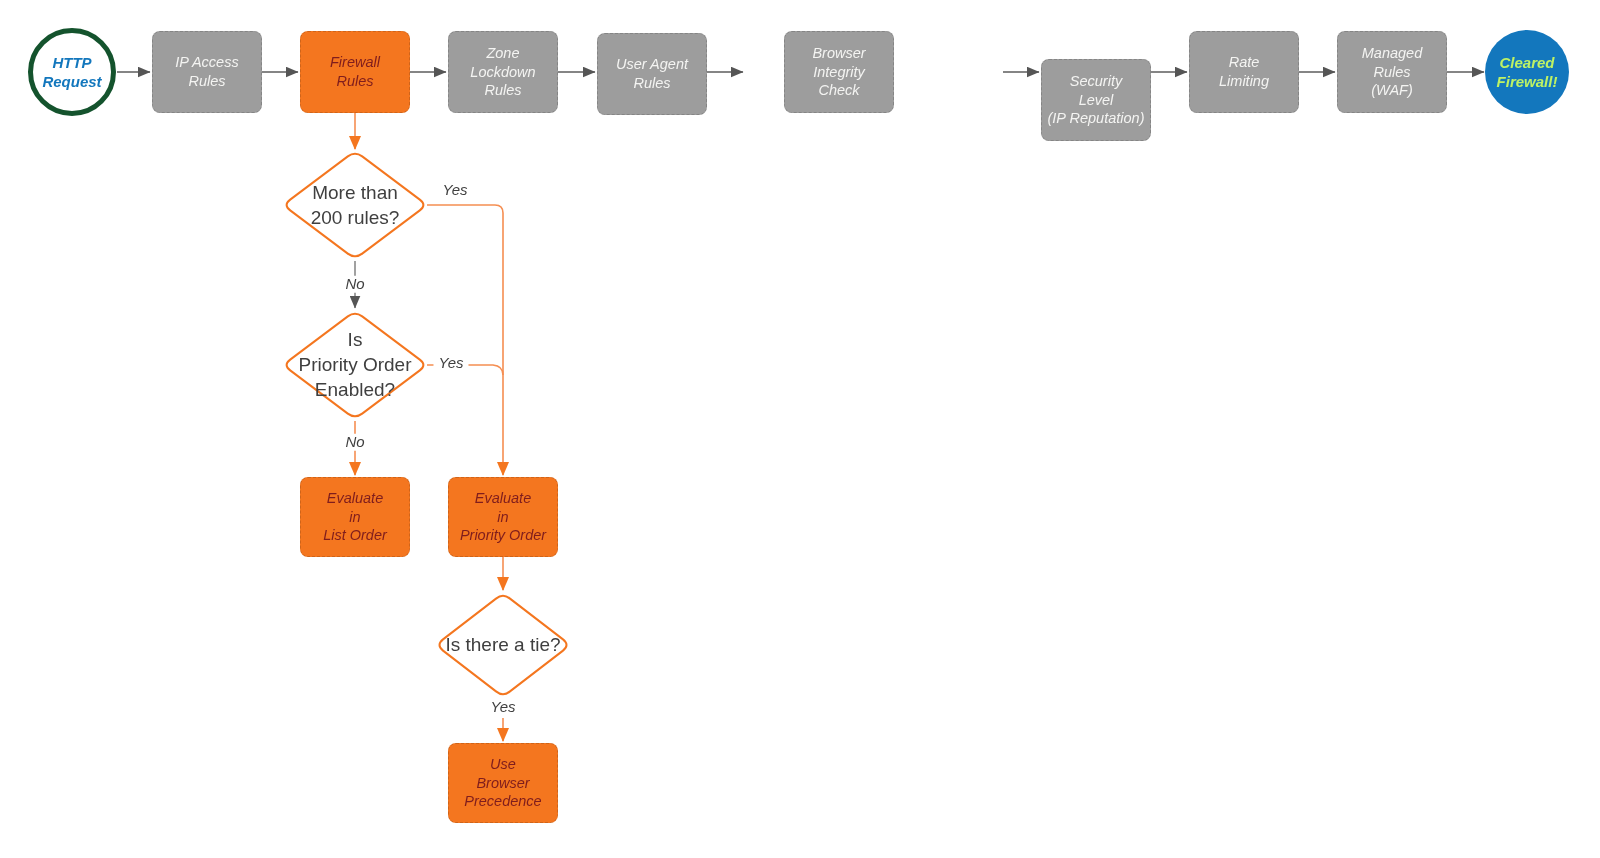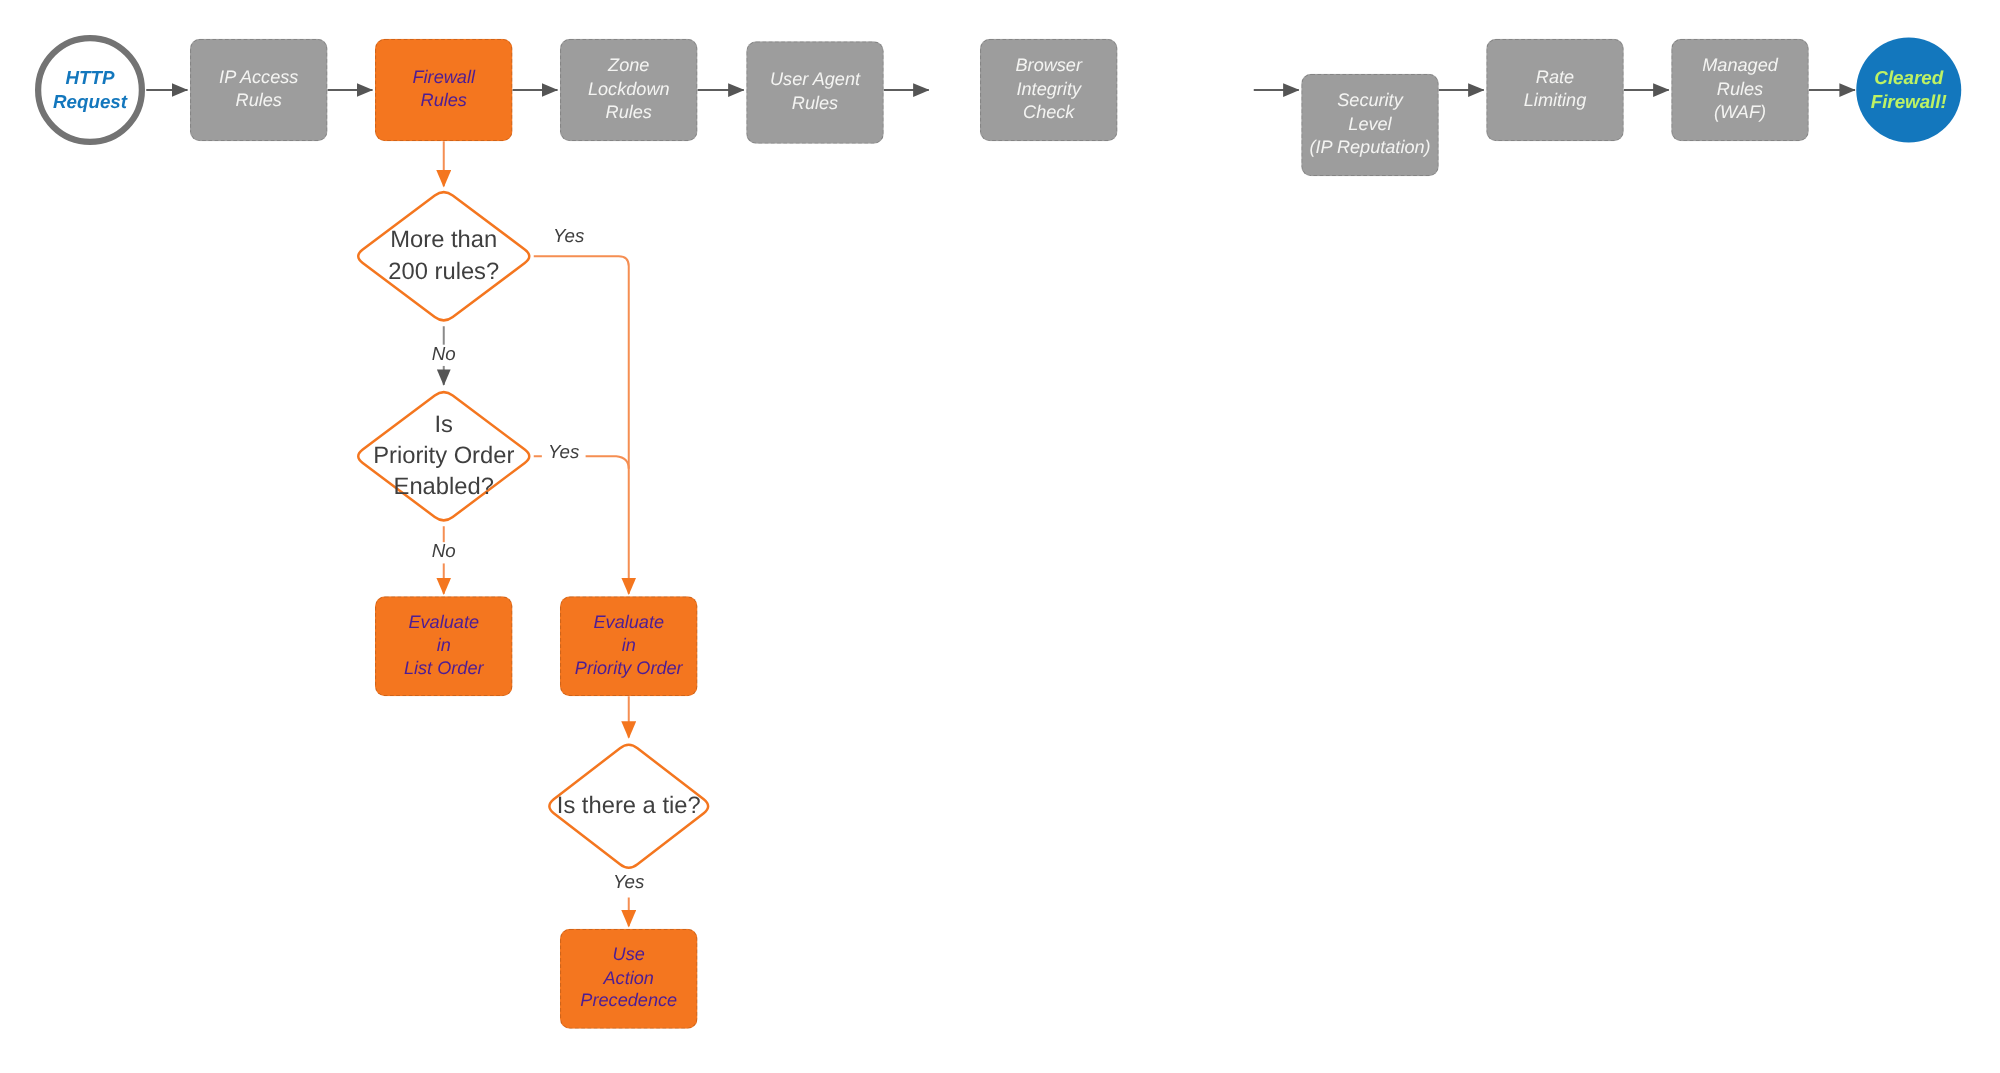--- a/index.html
+++ b/index.html
@@ -29,33 +29,33 @@
     width: 110px;
     height: 82px;
     border-radius: 8px;
     font-style: italic;
     font-size: 14.5px;
     line-height: 1.28;
     color: #F7F0E8;
     border: 1px dashed rgba(0,0,0,0.15);
   }
   .pbox.gray   { background: #9D9D9D; color: #F4F4F2; }
-  .pbox.orange { background: #F4761F; color: #4c1d95; }
+  .pbox.orange { background: #F4761F; color: #7f1d1d; }
   .circle {
     border-radius: 50%;
     font-style: italic;
     font-weight: bold;
     font-size: 15px;
     line-height: 1.3;
   }
   .circle.start {
     left: 28px; top: 28px;
     width: 88px; height: 88px;
     background: #ffffff;
-    border: 5px solid #737373;
+    border: 5px solid #14532d;
     color: #1377BD;
   }
   .circle.end {
     left: 1485px; top: 30px;
     width: 84px; height: 84px;
     background: #1377BD;
     color: #bef264;
   }
   .diamond-label {
     position: absolute;
@@ -148,21 +148,21 @@
 Rules
 (WAF)</div>
 
   <div class="node pbox orange" style="left:300px; top:477px; height:80px;">Evaluate
 in
 List Order</div>
   <div class="node pbox orange" style="left:448px; top:477px; height:80px;">Evaluate
 in
 Priority Order</div>
   <div class="node pbox orange" style="left:448px; top:743px; height:80px;">Use
-Action
+Browser
 Precedence</div>
 
   <div class="diamond-label" style="left:355px; top:205px;">More than
 200 rules?</div>
   <div class="diamond-label" style="left:355px; top:365px;">Is
 Priority Order
 Enabled?</div>
   <div class="diamond-label" style="left:503px; top:645px;">Is there a tie?</div>
 
   <div class="edge-label" style="left:455px; top:190px;">Yes</div>

